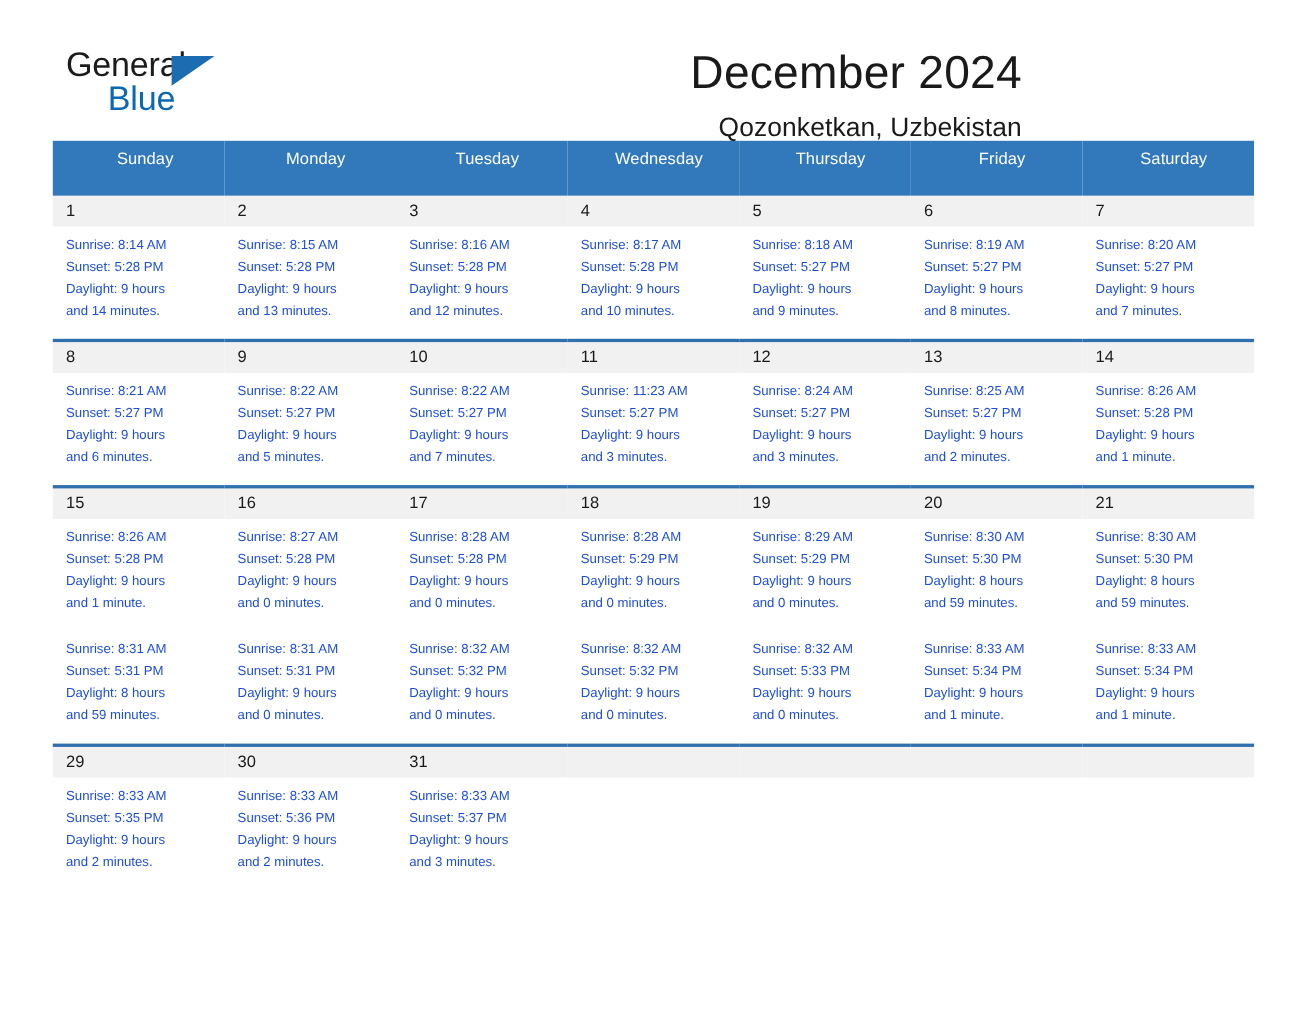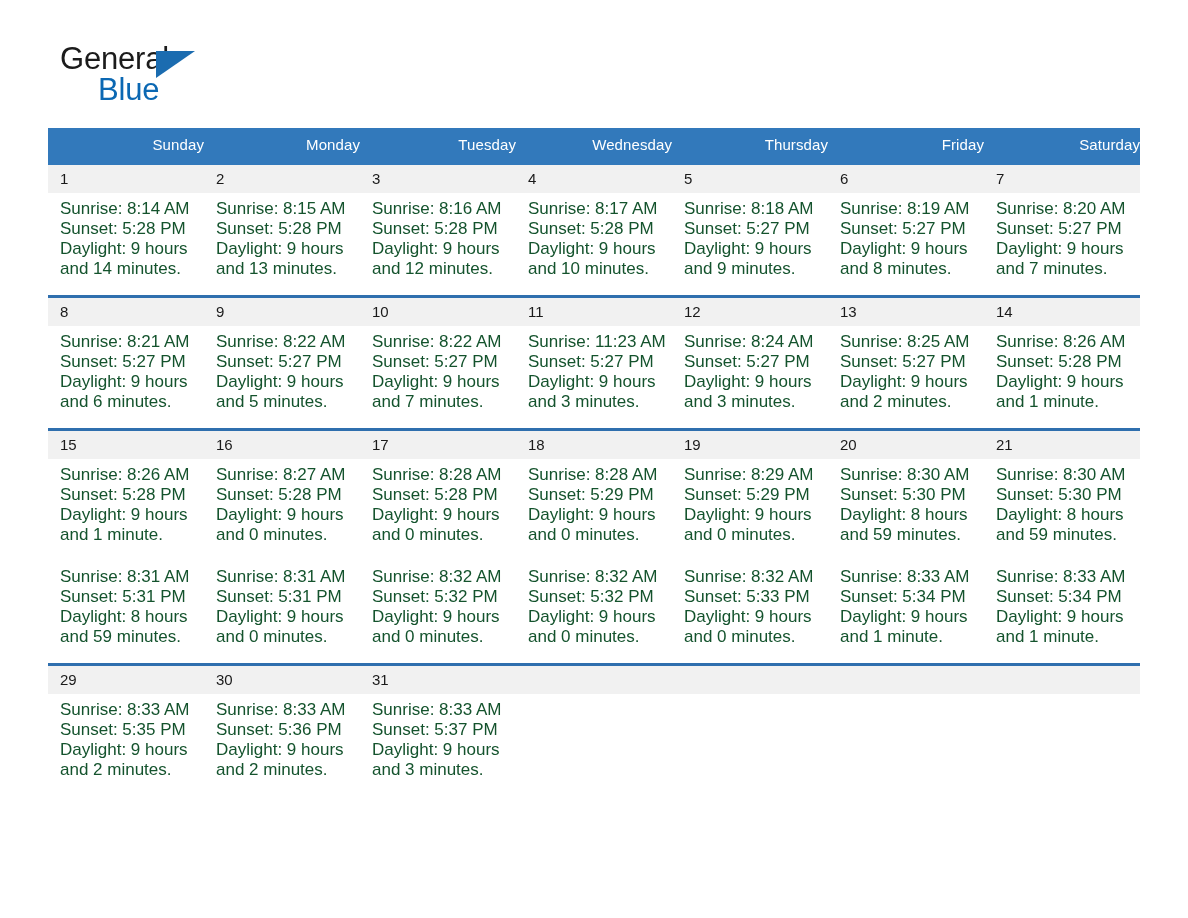--- a/index.html
+++ b/index.html
@@ -91,22 +91,22 @@
     margin-top: 22px;
     width: 1092px;
     border-collapse: collapse;
     table-layout: fixed;
   }
   .calendar th {
     background: #3279bb;
     color: #ffffff;
     font-size: 15px;
     font-weight: 400;
-    text-align: right;
-    padding: 7px 0 12px 10px;
+    text-align: center;
+    padding: 7px 0 25px 10px;
     height: 18px;
     letter-spacing: 0.1px;
     margin-top: 24px;
   }
   .calendar th:first-child { padding-left: 12px; }
 
   .daynum-row td {
     background: #f1f1f1;
     border-top: 3px solid #2f6fae;
     font-size: 15px;
@@ -114,43 +114,47 @@
     padding: 5px 0 5px 12px;
     height: 18px;
     vertical-align: top;
   }
   .week-first .daynum-row td {
     border-top: none;
   }
 
   .info-row td {
     background: #ffffff;
-    font-size: 17px;
+    font-size: 12px;
     line-height: 20px;
-    color: #14532d;
+    color: #1d4ed8;
     padding: 6px 8px 14px 12px;
     vertical-align: top;
     height: 82px;
   }
   .info-line { white-space: nowrap; }
 
   .col { width: 156px; }
 </style>
 </head>
 <body>
 
 <div class="page">
 
   <div class="topbar">
     <div class="logo">
       <span class="logo-general">General</span>
       <span class="logo-tri"></span>
       <span class="logo-blue">Blue</span>
     </div>
 
+    <div class="titleblock">
+      <div class="cal-title">December 2024</div>
+      <div class="cal-subtitle">Qozonketkan, Uzbekistan</div>
+    </div>
   </div>
 
   <table class="calendar">
     <colgroup>
       <col class="col">
         <col class="col">
         <col class="col">
         <col class="col">
         <col class="col">
         <col class="col">

